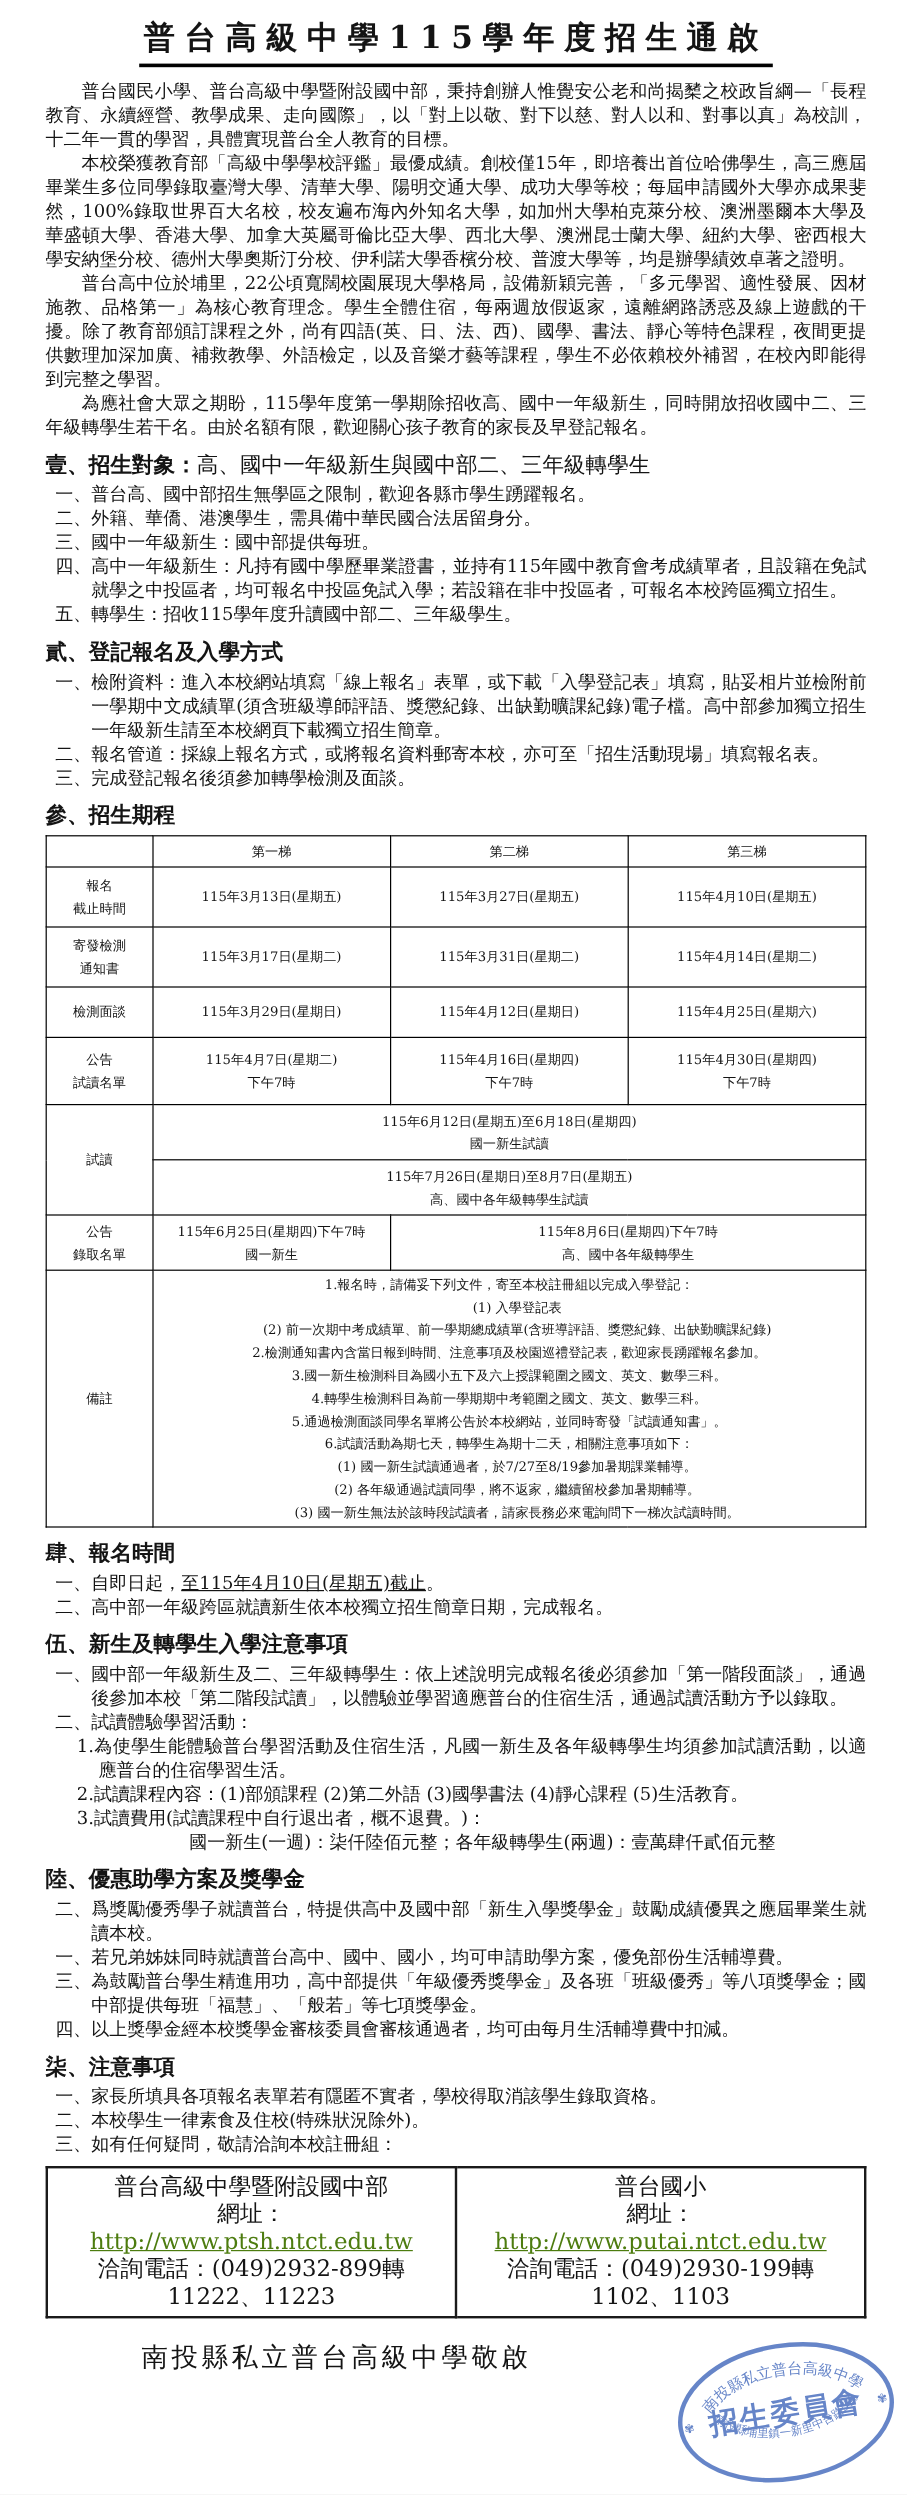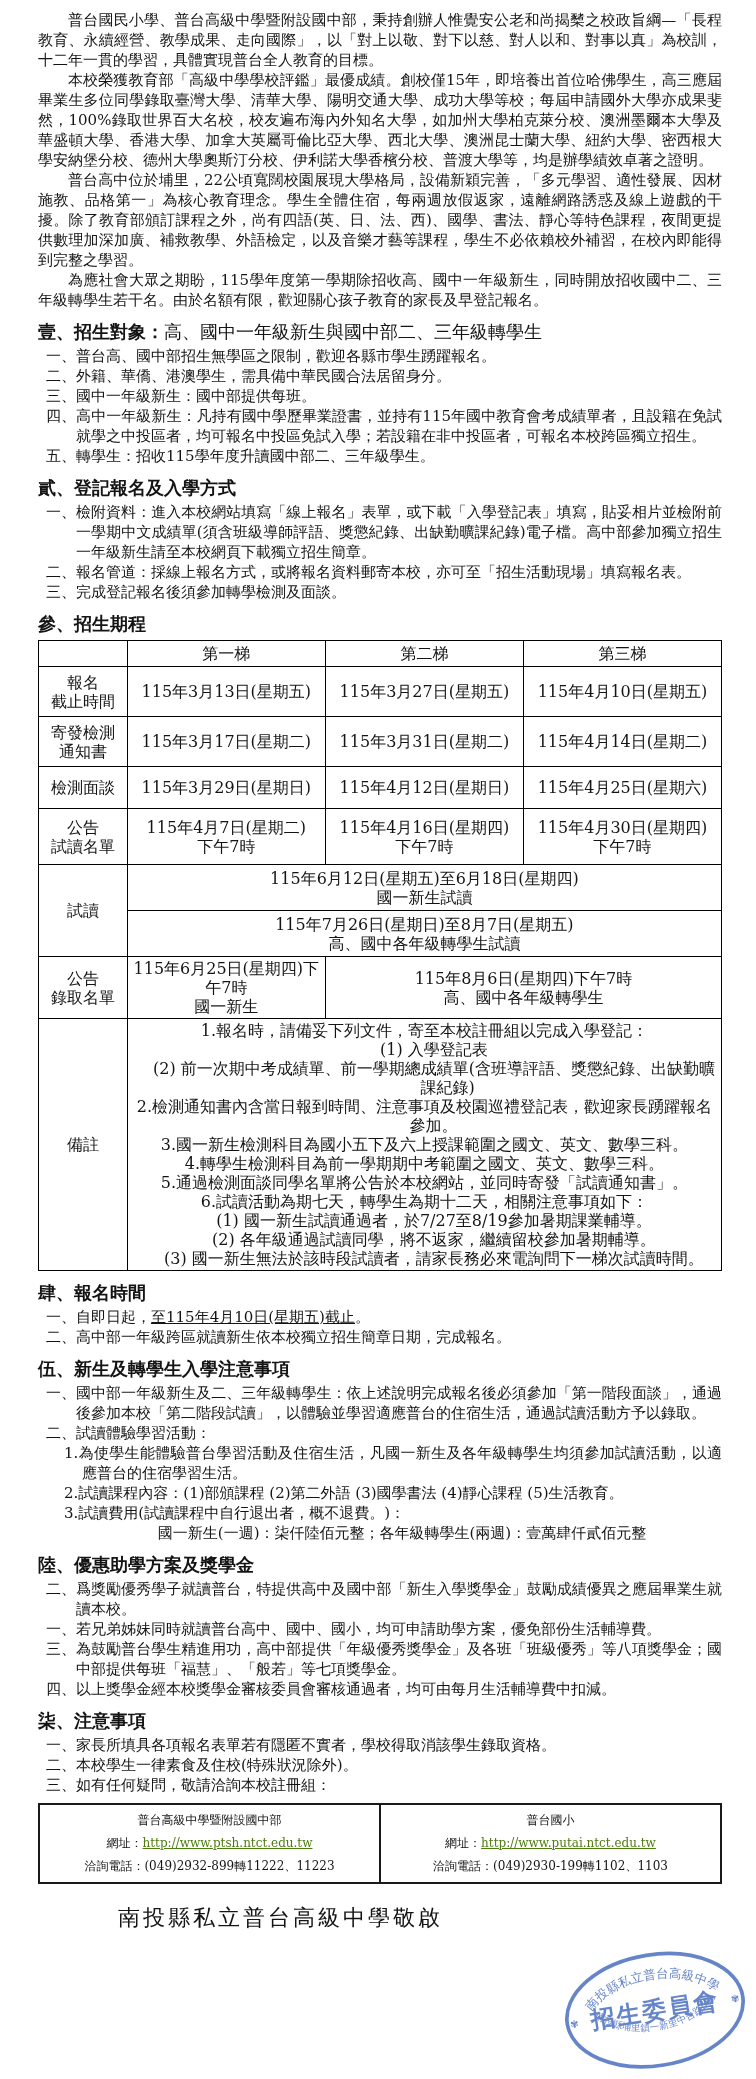--- a/index.html
+++ b/index.html
@@ -24,49 +24,52 @@
   .sec-h .h-rest { font-weight:normal; }
   
   .li  { margin-left:8px; padding-left:2em; text-indent:-2em; text-align:justify; }
   .li2 { margin-left:26px; padding-left:1.2em; text-indent:-1.2em; text-align:justify; }
   .li2b{ margin-left:26px; padding-left:1.2em;text-align:center; }
   .uline { text-decoration:underline; }
   
   table.sched { width:100%; border-collapse:collapse; margin-top:4px; table-layout:fixed; }
   table.sched td {
     border:1.6px solid #000; text-align:center; vertical-align:middle;
-    padding:2px 3px; font-size:16px; line-height:19px;
+    padding:2px 3px; font-size:11px; line-height:19px;
   }
   td.lblc { width:13%; }
   .rh-hdr  { height:26px; }
   .rh-a    { height:50px; }
   .rh-b    { height:42px; }
   .rh-c    { height:56px; }
   .rh-d    { height:46px; }
   td.notes-cell { text-align:left; vertical-align:top; padding:4px 7px; font-size:14px; line-height:18.5px; }
   .n1 { padding-left:1.15em; text-indent:-1.15em; }
   .n2 { margin-left:1.2em; padding-left:1.7em; text-indent:-1.7em; }
   
   table.contact { width:100%; border-collapse:collapse; margin-top:8px; }
   table.contact td {
     border:2px solid #1a1a1a; width:50%; text-align:center;
-    vertical-align:middle; padding:4px 18px; font-size:12px; line-height:23px;
+    vertical-align:middle; padding:4px 18px; font-size:19px; line-height:23px;
   }
   .url-link { text-decoration:underline; color:#4d7c0f; }
   
   .closing { margin-top:24px; padding-left:80px;
              font-size:22px; letter-spacing:3px; }
   
   .seal { position:absolute; left:552px; top:1938px; width:206px; height:148px; opacity:.85; }
 </style>
 </head>
 <body>
 
 <div class="page">
 
+  <div class="title-wrap">
+    <h1 class="doc-title">普台高級中學115學年度招生通啟</h1>
+  </div>
 
   <p class="para">普台國民小學、普台高級中學暨附設國中部，秉持創辦人惟覺安公老和尚揭櫫之校政旨綱—「長程教育、永續經營、教學成果、走向國際」，以「對上以敬、對下以慈、對人以和、對事以真」為校訓，十二年一貫的學習，具體實現普台全人教育的目標。</p>
   <p class="para">本校榮獲教育部「高級中學學校評鑑」最優成績。創校僅15年，即培養出首位哈佛學生，高三應屆畢業生多位同學錄取臺灣大學、清華大學、陽明交通大學、成功大學等校；每屆申請國外大學亦成果斐然，100%錄取世界百大名校，校友遍布海內外知名大學，如加州大學柏克萊分校、澳洲墨爾本大學及華盛頓大學、香港大學、加拿大英屬哥倫比亞大學、西北大學、澳洲昆士蘭大學、紐約大學、密西根大學安納堡分校、德州大學奧斯汀分校、伊利諾大學香檳分校、普渡大學等，均是辦學績效卓著之證明。</p>
   <p class="para">普台高中位於埔里，22公頃寬闊校園展現大學格局，設備新穎完善，「多元學習、適性發展、因材施教、品格第一」為核心教育理念。學生全體住宿，每兩週放假返家，遠離網路誘惑及線上遊戲的干擾。除了教育部頒訂課程之外，尚有四語(英、日、法、西)、國學、書法、靜心等特色課程，夜間更提供數理加深加廣、補救教學、外語檢定，以及音樂才藝等課程，學生不必依賴校外補習，在校內即能得到完整之學習。</p>
   <p class="para">為應社會大眾之期盼，115學年度第一學期除招收高、國中一年級新生，同時開放招收國中二、三年級轉學生若干名。由於名額有限，歡迎關心孩子教育的家長及早登記報名。</p>
 
   <div class="sec-h"><span>壹、招生對象：</span><span class="h-rest">高、國中一年級新生與國中部二、三年級轉學生</span></div>
   <div class="li">一、普台高、國中部招生無學區之限制，歡迎各縣市學生踴躍報名。</div>
   <div class="li">二、外籍、華僑、港澳學生，需具備中華民國合法居留身分。</div>
   <div class="li">三、國中一年級新生：國中部提供每班。</div>

